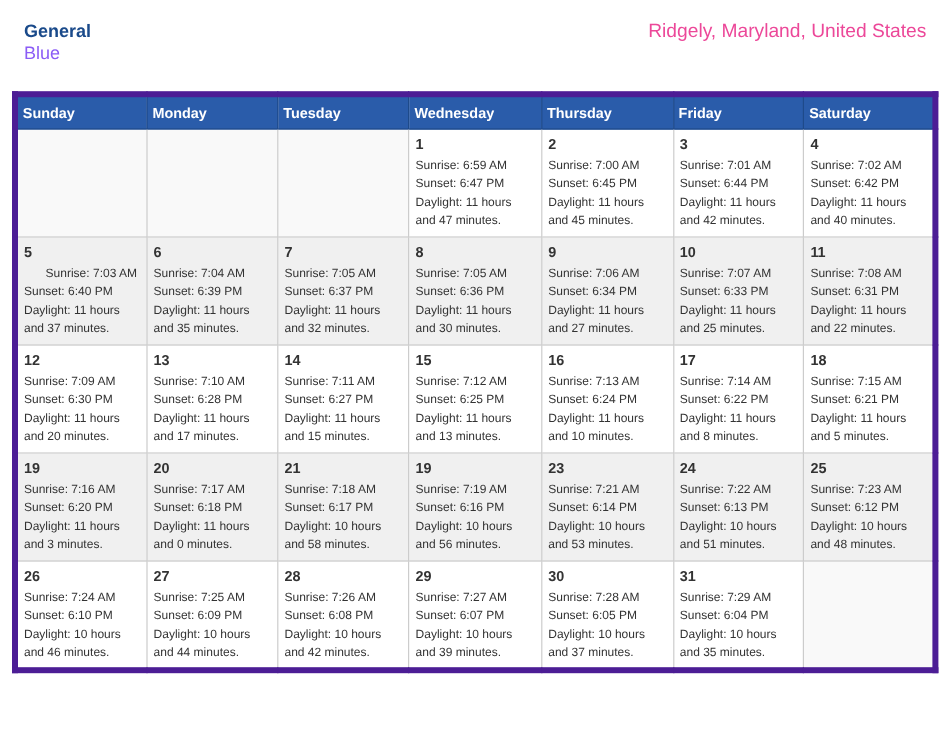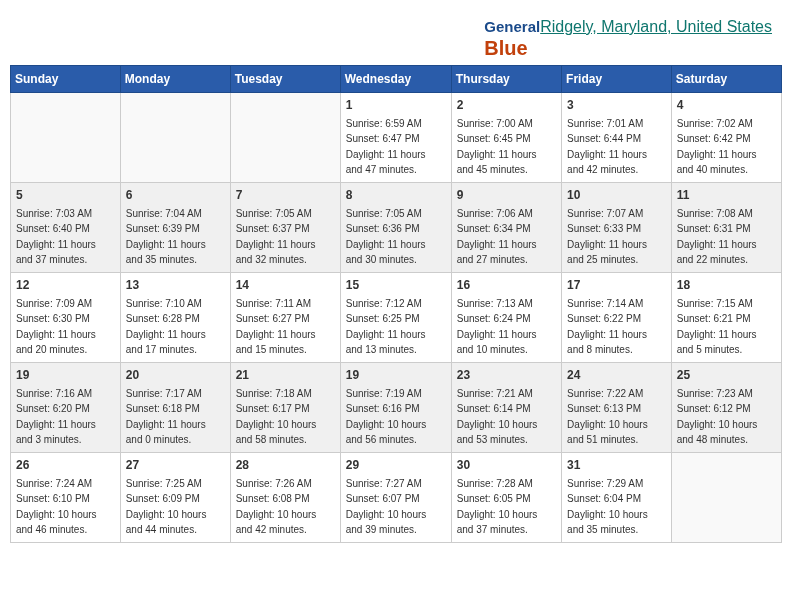--- a/index.html
+++ b/index.html
@@ -6,44 +6,43 @@
     body {
       font-family: Arial, sans-serif;
       background: #fff;
       width: 792px;
       min-height: 612px;
       padding: 10px;
     }
     .header {
       display: flex;
       align-items: flex-start;
-      justify-content: flex-end;
-      padding: 8px 10px 5px 10px;
+      justify-content: space-between;
+      padding: 8px 10px 22px 10px;
     }
     .logo {
       display: flex;
       align-items: center;
     }
     .title-block {
       text-align: right;
     }
     .month-title {
       font-size: 32px;
       font-weight: normal;
       color: #222;
     }
     .location-title {
       font-size: 16px;
-      color: #0f766e;
-      text-decoration: underline;
+      color: #ec4899;
     }
     .calendar {
       width: 100%;
       border-collapse: collapse;
-      border: 1px solid #4c1d95;
+      border: 5px solid #4c1d95;
       font-size: 11px;
     }
     .calendar thead tr th {
       background-color: #2a5caa;
       color: #fff;
       padding: 6px 4px;
       text-align: left;
       font-size: 12px;
       font-weight: bold;
       border: 1px solid #1e4a8a;
@@ -75,21 +74,21 @@
     }
   </style>
 </head>
 <body>
 
 <div class="header">
   <div class="logo">
 
     <div style="display:flex;flex-direction:column;line-height:1.2">
       <span style="font-size:15px;font-weight:bold;color:#1a4a8a;">General</span>
-      <span style="font-size:20px;font-weight:bold;color:#c2410c;">Blue</span>
+      <span style="font-size:15px;font-weight:normal;color:#8b5cf6;">Blue</span>
     </div>
   </div>
   <div class="title-block">
     <div class="location-title">Ridgely, Maryland, United States</div>
   </div>
 </div>
 
 <table class="calendar">
   <thead>
     <tr id="dow-row">
@@ -118,21 +117,21 @@
         <td><span class="day-number">3</span><span class="day-info" style="white-space: pre-wrap;">Sunrise: 7:01 AM
 Sunset: 6:44 PM
 Daylight: 11 hours
 and 42 minutes.</span></td>
         <td><span class="day-number">4</span><span class="day-info" style="white-space: pre-wrap;">Sunrise: 7:02 AM
 Sunset: 6:42 PM
 Daylight: 11 hours
 and 40 minutes.</span></td>
       </tr>
       <tr>
-        <td class="shaded"><span class="day-number">5</span><span class="day-info" style="white-space: pre-wrap;">Sunrise: 7:03 AM
+        <td class="shaded"><span class="day-number">5</span><span class="day-info" style="white-space: pre-wrap; margin-left: 18px;">Sunrise: 7:03 AM
 Sunset: 6:40 PM
 Daylight: 11 hours
 and 37 minutes.</span></td>
         <td class="shaded"><span class="day-number">6</span><span class="day-info" style="white-space: pre-wrap;">Sunrise: 7:04 AM
 Sunset: 6:39 PM
 Daylight: 11 hours
 and 35 minutes.</span></td>
         <td class="shaded"><span class="day-number">7</span><span class="day-info" style="white-space: pre-wrap;">Sunrise: 7:05 AM
 Sunset: 6:37 PM
 Daylight: 11 hours

